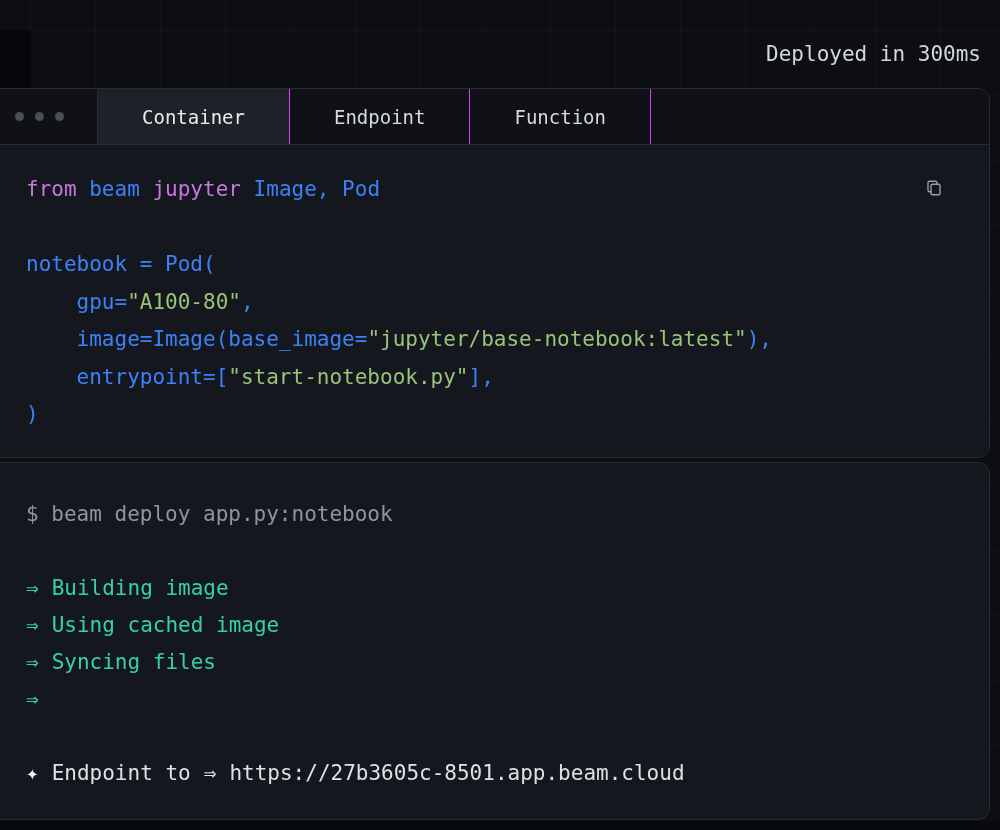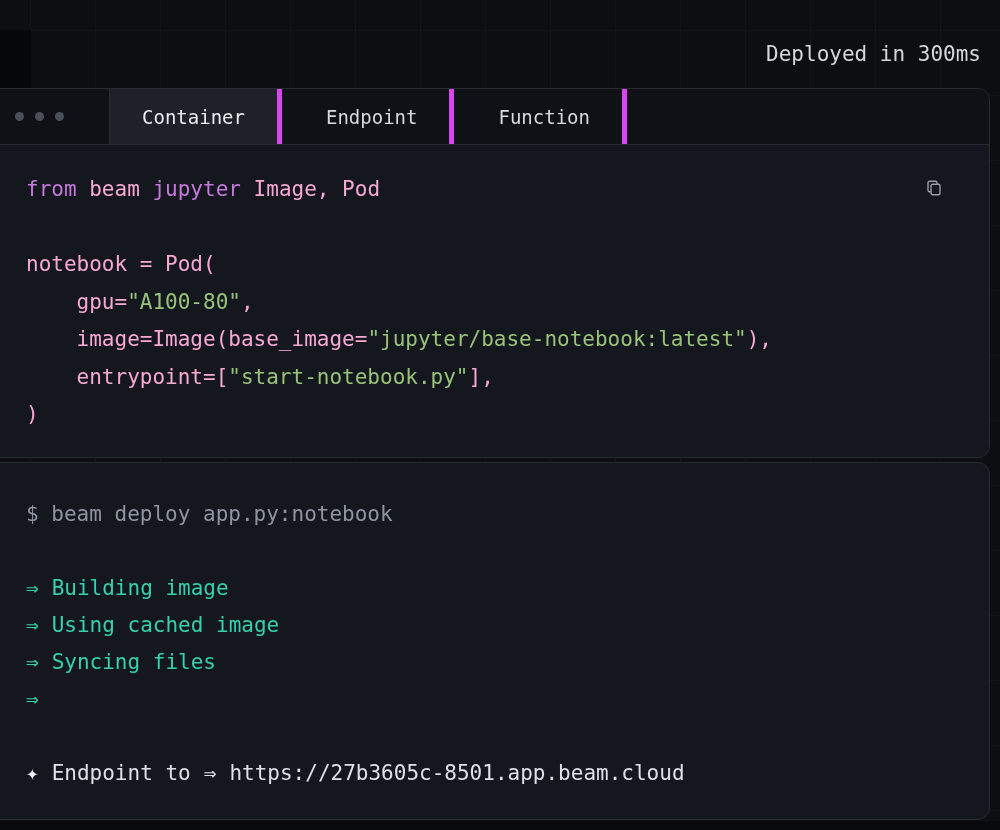--- a/index.html
+++ b/index.html
@@ -43,41 +43,41 @@
   }
   .dots {
     width:108px; flex:0 0 108px;
     display:flex; align-items:center;
     padding-left:26px; gap:11px;
   }
   .dot { width:9px; height:9px; border-radius:50%; background:#4a4e57; }
   .tabs { display:flex; align-items:stretch; }
   .tab {
     display:flex; align-items:center;
-    padding:0 32px;
+    padding:0 44px;
     font-size:19px; color:#d6d9de;
-    border-right:5px solid #d946ef;
-    cursor:pointer; white-space:pre;margin-left:12px;
+    border-right:1px solid #d946ef;
+    cursor:pointer; white-space:pre;
   }
   .tab.active {
     background:#1e2128;
     border-left:1px solid #272b33;
     color:#e9ebef;
   }
 
   .code {
     position:relative; flex:1;
     background:#15171e;
     padding:26px 25px 0 37px;
     font-size:21px; line-height:37.5px;
   }
   .code-line { white-space:pre; }
   .tok-kw  { color:#c678dd; }
   .tok-str { color:#98c379; }
-  .tok-tx  { color:#f9a8d4; }
+  .tok-tx  { color:#3b82f6; }
 
   .copy-btn {
     position:absolute; top:33px; right:46px;
     background:none; border:none; padding:0;
     cursor:pointer; line-height:0;
   }
 
   
   .terminal {
     position:absolute; left:-12px; top:462px; width:1002px; height:358px;

